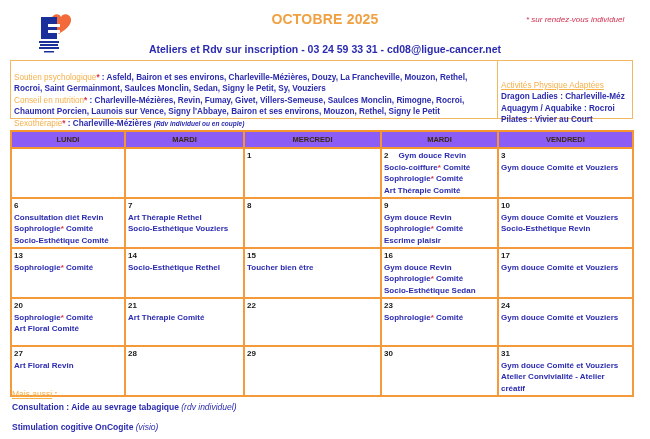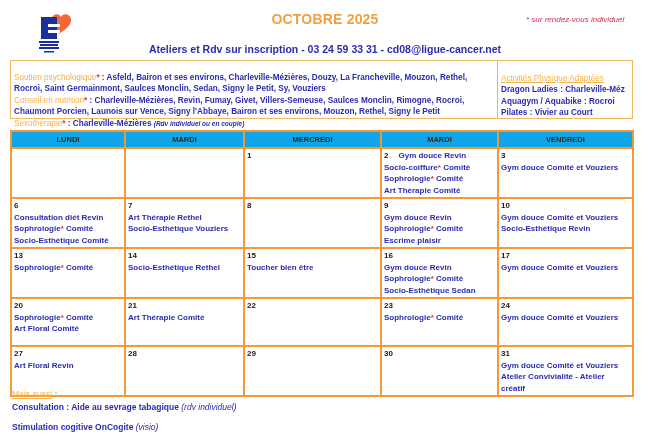--- a/index.html
+++ b/index.html
@@ -8,27 +8,27 @@
   .blue { color: #2b2bb0; font-weight: bold; }
   .orange { color: #f39c3a; }
   .red { color: #e0304a; }
 
   #logo { position: absolute; left: 37px; top: 12px; width: 36px; height: 42px; }
   #title { position: absolute; left: 0; width: 650px; top: 11px; text-align: center; font-size: 14px; font-weight: bold; color: #f0a040; letter-spacing: 0.2px; }
   #subtitle { position: absolute; left: 0; width: 650px; top: 43px; text-align: center; font-size: 10.5px; font-weight: bold; color: #2b2bb0; }
   #rdv-note { position: absolute; left: 526px; top: 15px; font-size: 8px; font-style: italic; color: #d03050; }
 
   #info-box { position: absolute; left: 10px; top: 60px; width: 487px; height: 59px; border: 1px solid #f0b860; border-right: none; padding: 11px 3px; font-size: 8.2px; line-height: 11.4px; font-weight: bold; }
-  #apa-box { position: absolute; left: 497px; top: 60px; width: 136px; height: 59px; border: 1px solid #f0b860; padding: 12px 3px; font-size: 8.2px; line-height: 11.4px; font-weight: bold; }
+  #apa-box { position: absolute; left: 497px; top: 60px; width: 136px; height: 59px; border: 1px solid #f0b860; padding: 19px 3px; font-size: 8.2px; line-height: 11.4px; font-weight: bold; }
   .lbl { color: #f5b04a; font-weight: normal; }
   .u { text-decoration: underline; }
   .small-it { font-style: italic; font-size: 6.5px; }
 
   #calendar { position: absolute; left: 10px; top: 130px; width: 622px; border-collapse: collapse; table-layout: fixed; }
-  #calendar th { background: #0ea5e9; color: #3a2a10; font-size: 7.5px; font-weight: bold; height: 17px; text-align: center; border: 2px solid #f5962e; }
+  #calendar th { background: #8b5cf6; color: #3a2a10; font-size: 7.5px; font-weight: bold; height: 17px; text-align: center; border: 2px solid #f5962e; }
   #calendar td { border: 2px solid #f59a3a; vertical-align: top; padding: 1px 2px; font-size: 8px; line-height: 11.5px; height: 48px; }
   .daynum { color: #1a1a1a; font-weight: bold; font-size: 8px; }
   .ev { color: #2b2bb0; font-weight: bold; display: block; }
   .ev .star { color: #e0304a; }
 
   #footer { position: absolute; left: 12px; top: 389px; font-size: 8.5px; font-weight: bold; }
   #footer .more { color: #f5b04a; text-decoration: underline; font-weight: normal; }
   #footer .line { color: #2b2bb0; margin-top: 3px; }
   #footer .line2 { color: #2b2bb0; margin-top: 10px; }
   #footer .it { font-style: italic; font-weight: normal; }

